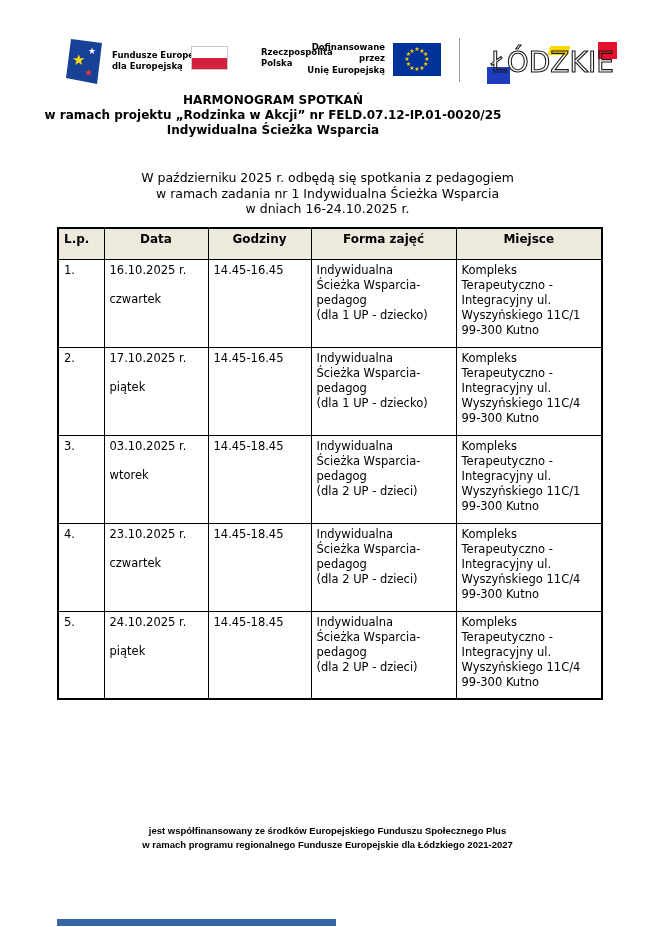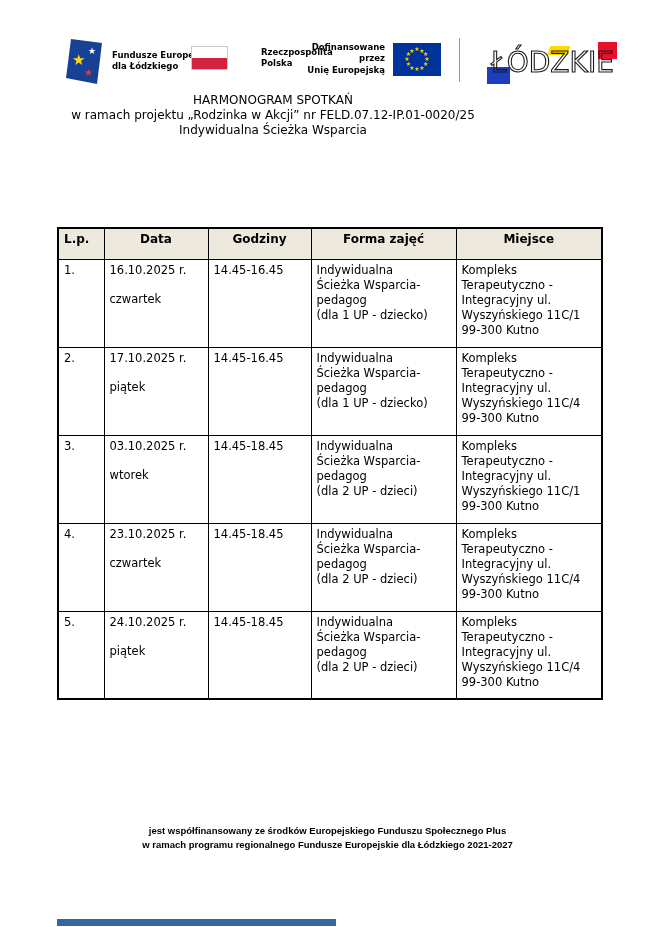--- a/index.html
+++ b/index.html
@@ -44,21 +44,21 @@
     font-family:"DejaVu Sans", sans-serif;
     font-size:28px; font-weight:400; letter-spacing:0px;
     color:#000000;
     -webkit-text-fill-color:transparent;
     -webkit-text-stroke:1.1px #1a1a1a;
   }
 
   
   .title-block {
     position:absolute; top:93px; left:0; width:546px;
-    text-align:center; font-weight:normal; font-size:12px; line-height:15px;
+    text-align:center; font-weight:bold; font-size:12px; line-height:15px;
   }
   .intro-block {
     position:absolute; top:170px; left:0; width:655px;
     text-align:center; font-weight:normal; font-size:12.5px; line-height:15.5px;
   }
 
   
   table.schedule {
     position:absolute; top:227px; left:57px;
     width:544px;
@@ -107,21 +107,21 @@
 
     <div class="logo-group eufunds-group">
       <svg class="eufunds-flag" viewBox="0 0 36 46">
         <polygon points="5,1 36,5 31,46 0,40" fill="#164194"></polygon>
         <text x="6" y="27" font-size="15" fill="#ffd617">★</text>
         <text x="22" y="16" font-size="9" fill="#ffffff">★</text>
         <text x="18" y="38" font-size="10" fill="#e03a3e">★</text>
       </svg>
       <div class="logo-text">
         <div>Fundusze Europejskie</div>
-        <div>dla Łódzkiego</div>
+        <div>dla Europejską</div>
       </div>
     </div>
 
     <div class="logo-group poland-group">
       <div class="pl-flag">
         <div class="w"></div>
           <div class="r"></div>
       </div>
       <div class="logo-text">
         <div>Rzeczpospolita</div>
@@ -159,20 +159,25 @@
       <div class="lodzkie-word">ŁÓDZKIE</div>
     </div>
   </div>
 
   <div class="title-block">
     <div>HARMONOGRAM SPOTKAŃ</div>
     <div>w ramach projektu „Rodzinka w Akcji” nr FELD.07.12-IP.01-0020/25</div>
     <div>Indywidualna Ścieżka Wsparcia</div>
   </div>
 
+  <div class="intro-block">
+    <div>W październiku 2025 r. odbędą się spotkania z pedagogiem</div>
+    <div>w ramach zadania nr 1 Indywidualna Ścieżka Wsparcia</div>
+    <div>w dniach 16-24.10.2025 r.</div>
+  </div>
 
   <table class="schedule">
     <colgroup>
       <col class="col-lp">
         <col class="col-data">
         <col class="col-godz">
         <col class="col-forma">
         <col class="col-miejsce">
     </colgroup>
     <thead>

